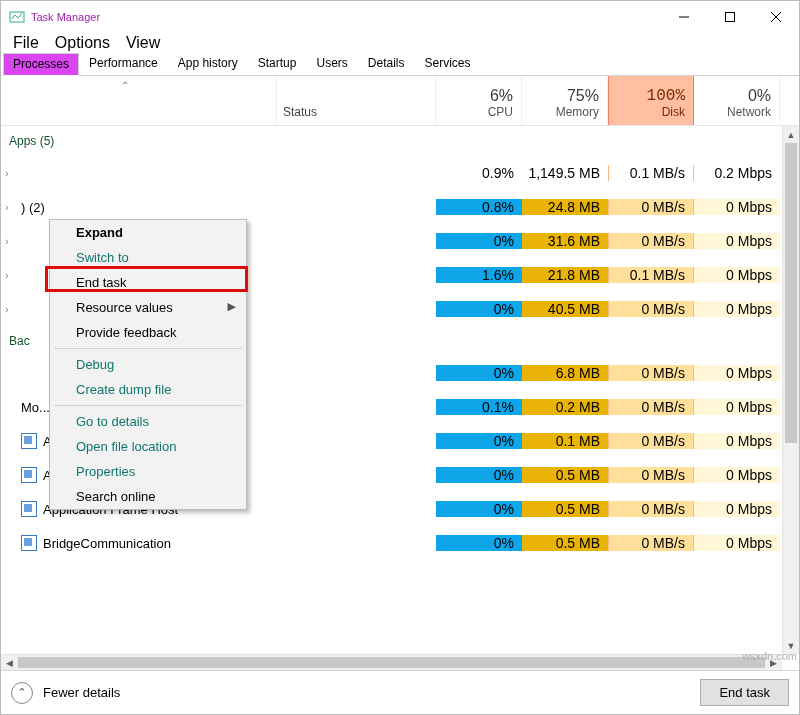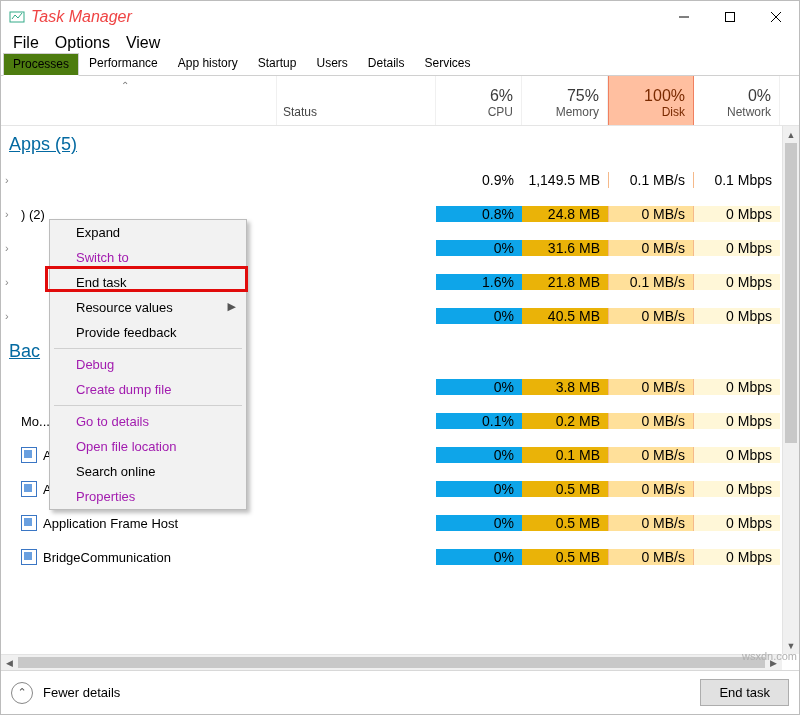--- a/index.html
+++ b/index.html
@@ -2,51 +2,51 @@
 <html><head>
 <meta charset="utf-8">
 <style>
 * { box-sizing: border-box; font-family: "Segoe UI", Tahoma, sans-serif; }
 html, body { margin: 0; padding: 0; width: 800px; height: 715px; overflow: hidden; background: #fff; }
 .window { width: 800px; height: 715px; border: 1px solid #bcbcbc; display: flex; flex-direction: column; position: relative; }
 
 
 .titlebar { height: 31px; display: flex; align-items: center; padding-left: 8px; }
 .title-icon { width: 16px; height: 16px; margin-right: 6px; }
-.title-text { font-size: 16px; color: #ef4444; font-style: italic; }
+.title-text { font-size: 11px; color: #a21caf; }
 .win-controls { margin-left: auto; display: flex; }
 .win-btn { width: 46px; height: 31px; display: flex; align-items: center; justify-content: center; font-size: 13px; color: #000; }
 .win-btn svg { width: 10px; height: 10px; }
 
 
 .menubar { height: 20px; display: flex; padding-left: 4px; font-size: 16px; }
 .menubar span { padding: 2px 8px; }
 
 
 .tabs { display: flex; border-bottom: 1px solid #d0d0d0; padding-left: 2px; font-size: 12px; height: 24px; }
 .tab { padding: 3px 9px; border: 1px solid transparent; }
-.tab.active { border: 1px solid #d0d0d0; border-bottom: 1px solid #fff; background: #4d7c0f; position: relative; top: 1px; }
+.tab.active { border: 1px solid #d0d0d0; border-bottom: 1px solid #fff; background: #d946ef; position: relative; top: 1px; }
 
 
 .header-row { display: flex; border-bottom: 1px solid #e5e5e5; font-size: 12px; color: #444; height: 50px; position: relative; }
 .col { display: flex; flex-direction: column; justify-content: flex-end; padding-bottom: 6px; border-right: 1px solid #f0f0f0; }
 .col-name { width: 276px; padding-left: 8px; justify-content: center; position: relative; }
 .sort-chevron { position: absolute; top: 4px; left: 120px; font-size: 10px; color: #777; }
 .col-status { width: 159px; padding-left: 6px; justify-content: flex-end; }
 .col-num { width: 86px; text-align: right; padding-right: 8px; }
 .col-num .pct { font-size: 16px; color: #3b3b3b; }
 .col-num .lbl { font-size: 12px; color: #555; }
 .col-disk { background: #ffbfa0; border-left: 1px solid #f08060; border-right: 1px solid #f08060; }
-.col-disk .pct { color: #7a2a00; }
+.col-disk .pct { color: #7a2a00; font-family: Liberation Mono, monospace; }
 .col-disk .lbl { color: #7a2a00; }
 
 
 .body-area { flex: 1; overflow: hidden; position: relative; }
 .scroll-area { position: absolute; inset: 0 18px 16px 0; overflow: hidden; }
-.section-title { color: #0369a1; font-size: 18px; padding: 8px 0 8px 8px; text-decoration: underline; }
+.section-title { color: #14532d; font-size: 12px; padding: 8px 0 8px 8px; }
 .row { display: flex; height: 34px; align-items: center; font-size: 13px; }
 .row.selected { background: #cce8ff; }
 .cell-name { width: 276px; display: flex; align-items: center; padding-left: 4px; white-space: nowrap; overflow: hidden; }
 .expand-caret { width: 12px; color: #888; font-size: 11px; margin-right: 4px; }
 .proc-icon { width: 16px; height: 16px; border: 1px solid #3a76c4; margin-right: 6px; position: relative; }
 .proc-icon::after { content: ""; position: absolute; left: 2px; top: 2px; width: 8px; height: 8px; background: #6aa0e0; }
 .cell-status { width: 159px; }
 .cell-val { width: 86px; text-align: right; padding-right: 8px; font-size: 14px; }
 
 
@@ -70,22 +70,22 @@
 .h-scroll .thumb { position: absolute; left: 17px; right: 17px; top: 2px; bottom: 2px; background: #c8c8c8; }
 
 
 .footer { height: 44px; border-top: 1px solid #d8d8d8; display: flex; align-items: center; padding: 0 10px; font-size: 13px; }
 .fewer-icon { width: 22px; height: 22px; border: 1px solid #888; border-radius: 50%; display: flex; align-items: center; justify-content: center; margin-right: 10px; font-size: 11px; color: #555; }
 .end-btn { margin-left: auto; padding: 5px 18px; background: #e1e1e1; border: 1px solid #adadad; font-size: 13px; }
 
 
 .ctx-menu { position: absolute; left: 48px; top: 218px; width: 198px; background: #f2f2f2; border: 1px solid #bcbcbc; box-shadow: 3px 3px 4px rgba(0,0,0,0.25); font-size: 13px; z-index: 30; }
 .ctx-item { padding: 5px 14px 5px 26px; color: #000; position: relative; }
-.ctx-item.bold { font-weight: 400; }
-.ctx-item.disabled { color: #a21caf; }
+.ctx-item.bold { font-weight: 700; }
+.ctx-item.disabled { color: #0f766e; }
 .ctx-item .sub { position: absolute; right: 10px; font-size: 11px; color: #555; }
 .ctx-sep { height: 1px; background: #d0d0d0; margin: 3px 4px; }
 .highlight-box { position: absolute; border: 3px solid #e10b0b; left: 44px; top: 265px; width: 203px; height: 26px; z-index: 40; pointer-events: none; }
 
 .watermark { position: absolute; right: 2px; bottom: 52px; font-size: 11px; color: #b0b0b0; z-index: 2; }
 </style>
 </head>
 <body>
 
 <div class="window">
@@ -164,21 +164,21 @@
         <div class="section-title">Apps (5)</div>
         <div class="row bg selected">
           <div class="cell-name">
             <span class="expand-caret">›</span>
             <span></span>
           </div>
           <div class="cell-status"></div>
           <div class="cell-val tint-cpu">0.9%</div>
           <div class="cell-val tint-mem">1,149.5 MB</div>
           <div class="cell-val tint-disk">0.1 MB/s</div>
-          <div class="cell-val tint-net">0.1 Mbps</div>
+          <div class="cell-val tint-net">0.2 Mbps</div>
         </div>
         <div class="row bg">
           <div class="cell-name">
             <span class="expand-caret">›</span>
             <span>) (2)</span>
           </div>
           <div class="cell-status"></div>
           <div class="cell-val tint-cpu">0.8%</div>
           <div class="cell-val tint-mem">24.8 MB</div>
           <div class="cell-val tint-disk">0 MB/s</div>
@@ -218,21 +218,21 @@
           <div class="cell-val tint-net">0 Mbps</div>
         </div>
         <div class="section-title">Bac</div>
         <div class="row bg">
           <div class="cell-name">
             <span class="expand-caret"></span>
             <span></span>
           </div>
           <div class="cell-status"></div>
           <div class="cell-val tint-cpu">0%</div>
-          <div class="cell-val tint-mem">3.8 MB</div>
+          <div class="cell-val tint-mem">6.8 MB</div>
           <div class="cell-val tint-disk">0 MB/s</div>
           <div class="cell-val tint-net">0 Mbps</div>
         </div>
         <div class="row bg">
           <div class="cell-name">
             <span class="expand-caret"></span>
             <span>Mo...</span>
           </div>
           <div class="cell-status"></div>
           <div class="cell-val tint-cpu">0.1%</div>
@@ -313,19 +313,19 @@
       <div class="ctx-item disabled">Switch to</div>
       <div class="ctx-item">End task</div>
       <div class="ctx-item">Resource values<span class="sub">▶</span></div>
       <div class="ctx-item">Provide feedback</div>
       <div class="ctx-sep"></div>
       <div class="ctx-item disabled">Debug</div>
       <div class="ctx-item disabled">Create dump file</div>
       <div class="ctx-sep"></div>
       <div class="ctx-item disabled">Go to details</div>
       <div class="ctx-item disabled">Open file location</div>
+      <div class="ctx-item disabled">Properties</div>
       <div class="ctx-item">Search online</div>
-      <div class="ctx-item disabled">Properties</div>
     </div>
   <div class="highlight-box"></div>
 
   <span class="watermark">wsxdn.com</span>
 </div>
 
 </body></html>

